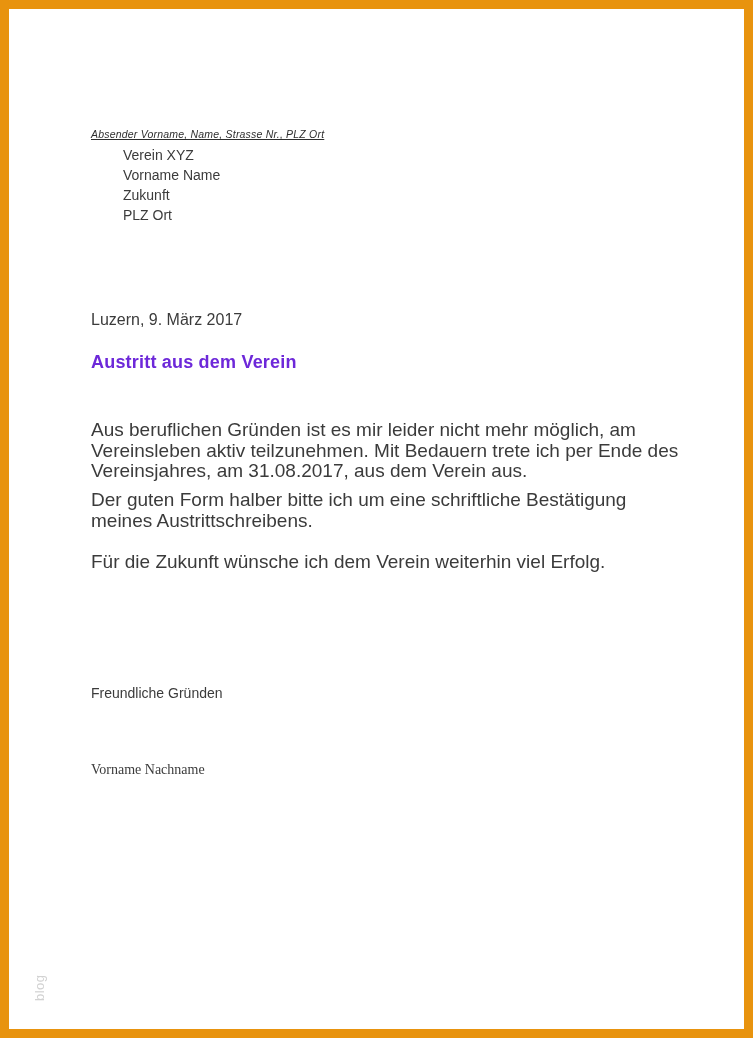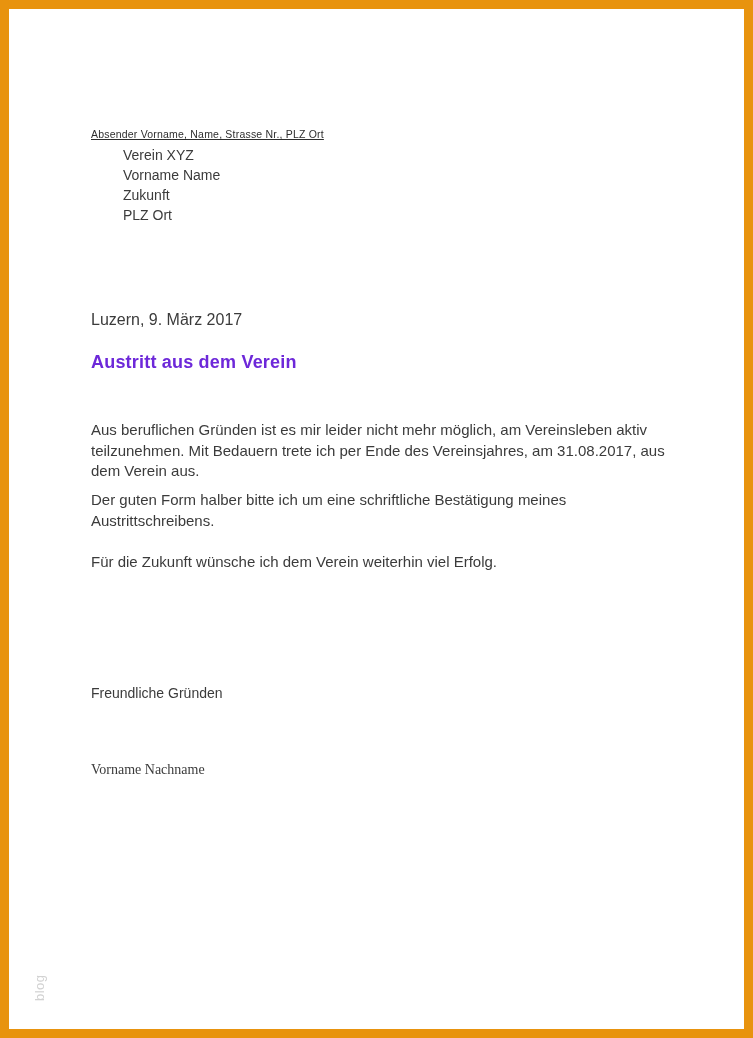--- a/index.html
+++ b/index.html
@@ -18,20 +18,21 @@
     overflow: hidden;
   }
   .sender-line {
     position: absolute;
     top: 119px;
     left: 82px;
     font-size: 10.5px;
     color: #2e2e2e;
     text-decoration: underline;
     letter-spacing: 0.2px;
+    font-style: italic;
   }
   .recipient-block {
     position: absolute;
     top: 136px;
     left: 82px;
     font-size: 14px;
     line-height: 20px;
     color: #3b3b3b;
     margin-left: 32px;
   }
@@ -55,21 +56,21 @@
     position: absolute;
     top: 379px;
     left: 82px;
     font-size: 14px;
     color: #3b3b3b;
   }
   .para {
     position: absolute;
     left: 82px;
     width: 590px;
-    font-size: 15px;
+    font-size: 19px;
     line-height: 20.5px;
     color: #3b3b3b;
   }
   .para-1 { top: 411px; }
   .para-2 { top: 481px; }
   .para-3 { top: 543px; }
   .closing {
     position: absolute;
     top: 676px;
     left: 82px;

